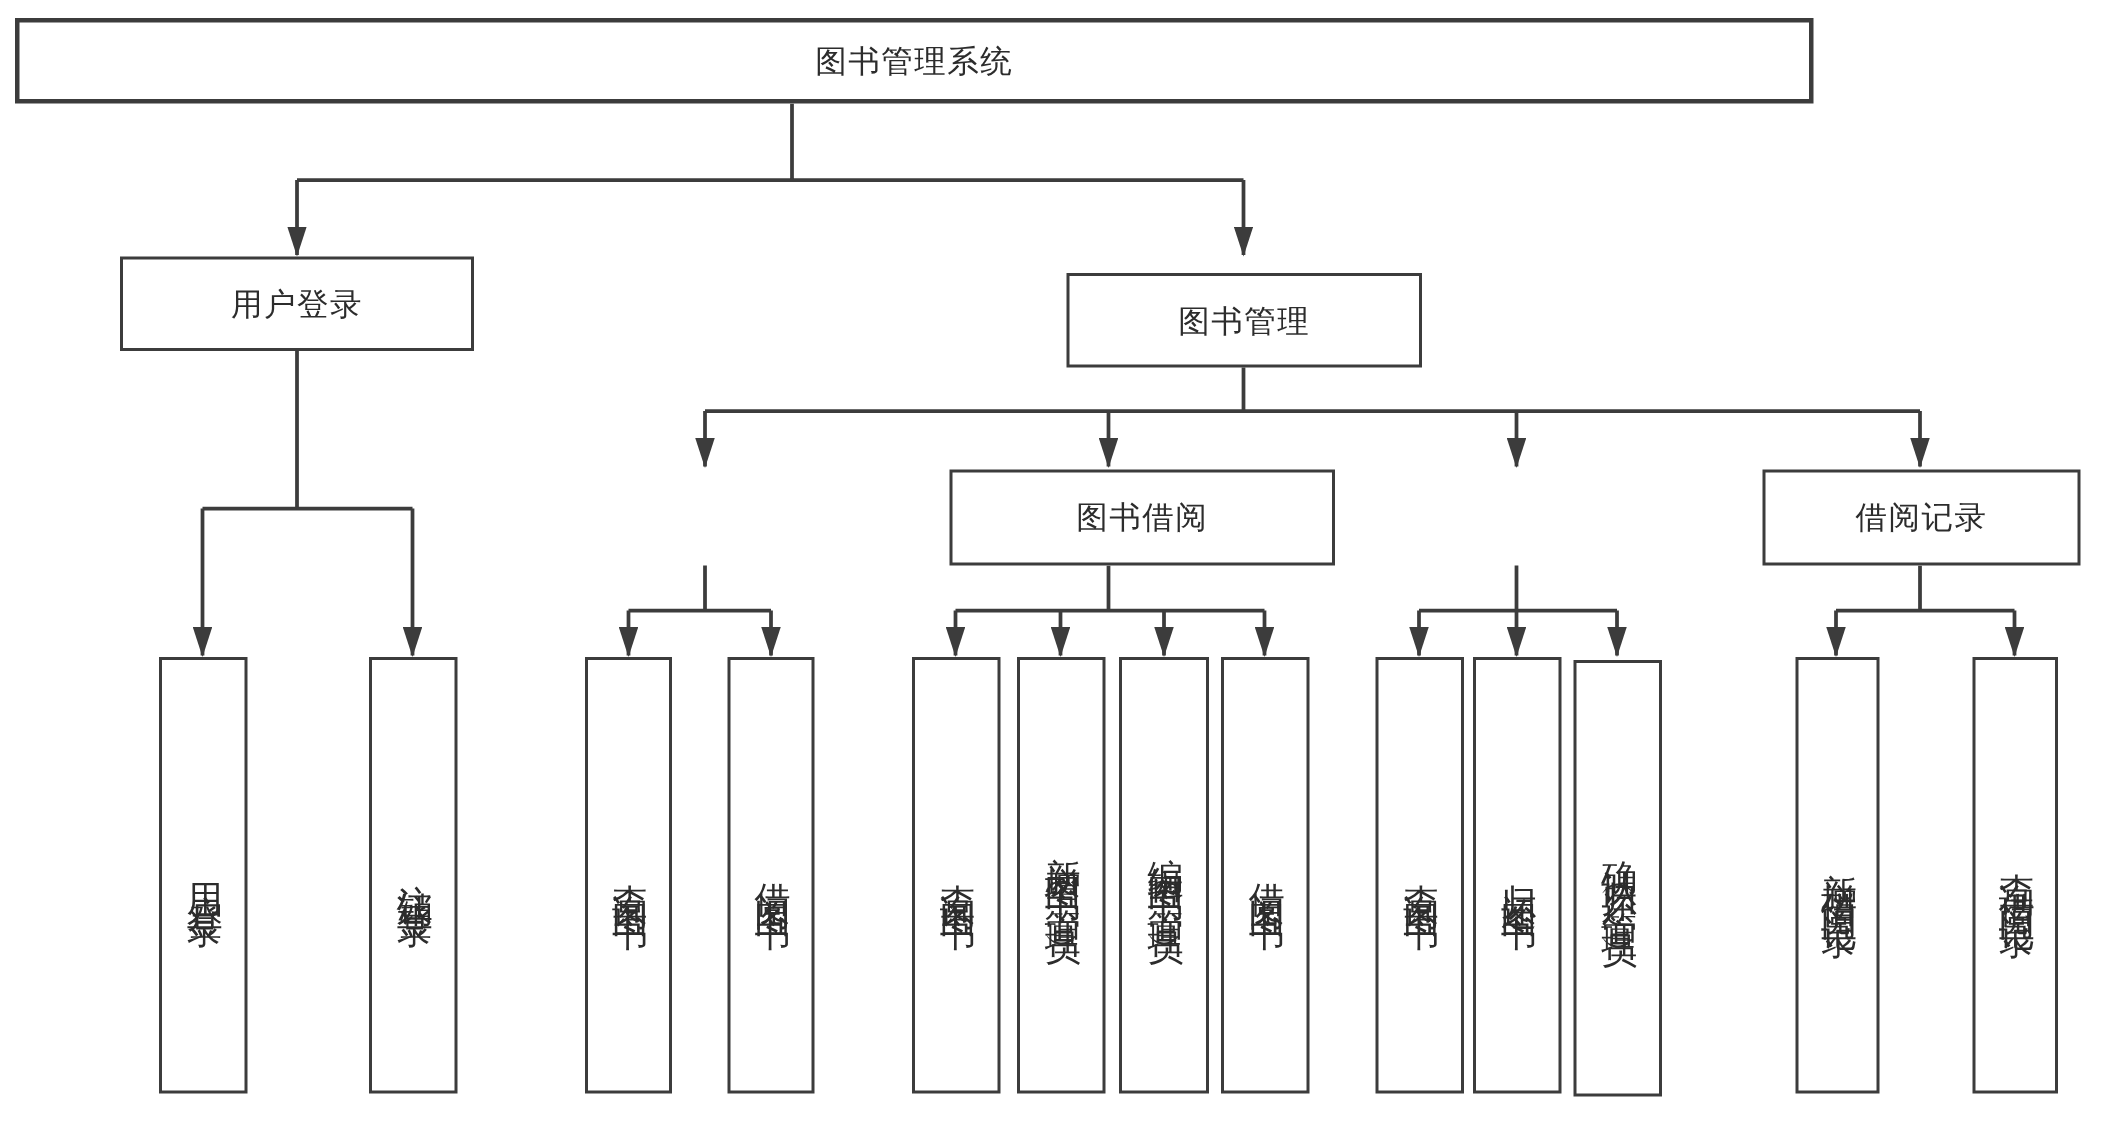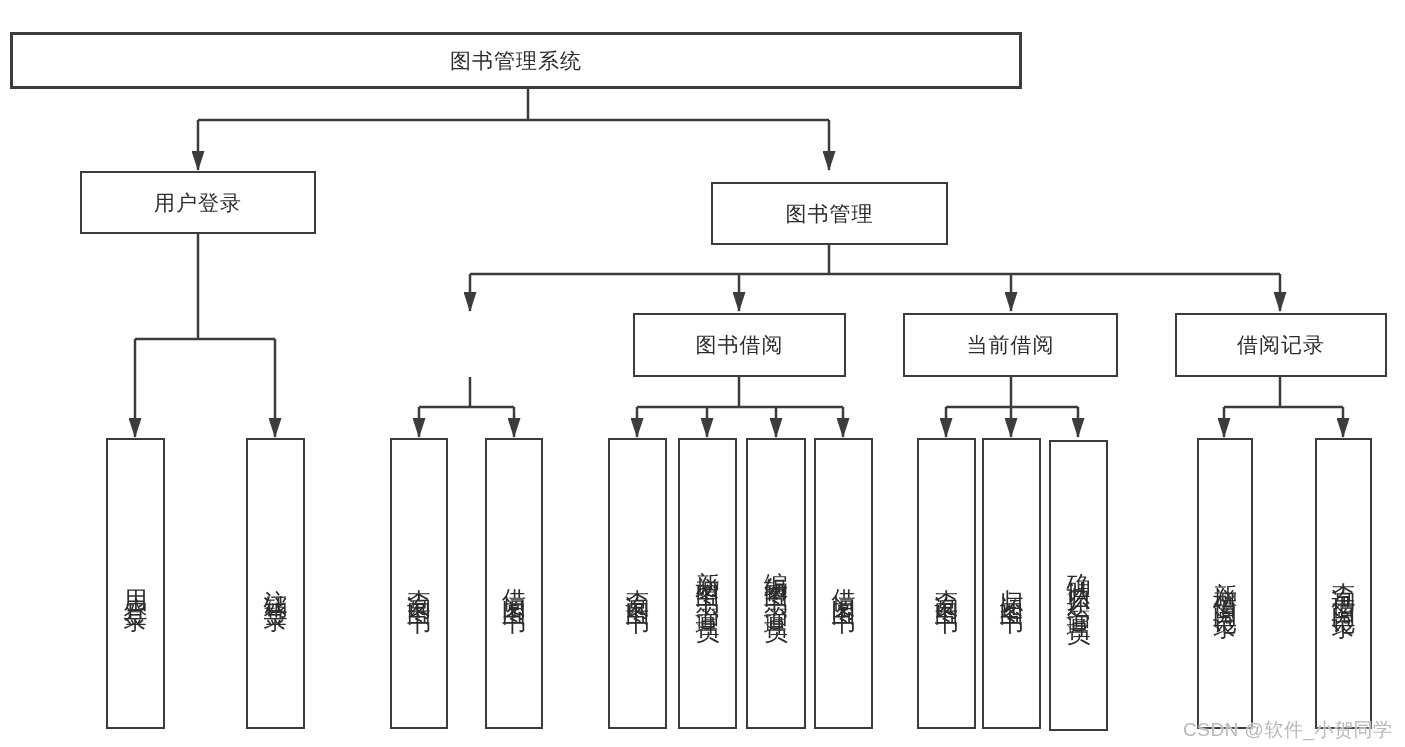--- a/index.html
+++ b/index.html
@@ -75,42 +75,40 @@
     <path class="ln" d="M1011,377 V407 M946,407 H1078"></path>
     <path class="ln" d="M946,407 V437" marker-end="url(#arw)"></path>
     <path class="ln" d="M1011,407 V437" marker-end="url(#arw)"></path>
     <path class="ln" d="M1078,407 V437" marker-end="url(#arw)"></path>
 
     <path class="ln" d="M1280,377 V407 M1224,407 H1343"></path>
     <path class="ln" d="M1224,407 V437" marker-end="url(#arw)"></path>
     <path class="ln" d="M1343,407 V437" marker-end="url(#arw)"></path>
   </svg>
 
-  <div class="hbox root" style="left:10px;top:12px;width:1012px;height:57px;margin-top:20px;">图书管理系统</div>
+  <div class="hbox root" style="left:10px;top:12px;width:1199px;height:57px;">图书管理系统</div>
 
   <div class="hbox" style="left:80px;top:171px;width:236px;height:63px;">用户登录</div>
   <div class="hbox" style="left:711px;top:182px;width:237px;height:63px;">图书管理</div>
 
-  <div class="hbox" style="left:633px;top:313px;width:213px;height:64px;">图书借阅</div>
-  <div class="hbox" style="left:903px;top:313px;width:215px;height:64px;">当前借阅</div>
+  <div class="hbox" style="left:633px;top:313px;width:257px;height:64px;">图书借阅</div>
   <div class="hbox" style="left:1175px;top:313px;width:212px;height:64px;">借阅记录</div>
 
   <div class="vbox" style="left:106px;top:438px;width:59px;height:291px;">用户登录</div>
   <div class="vbox" style="left:246px;top:438px;width:59px;height:291px;">注销登录</div>
 
   <div class="vbox" style="left:390px;top:438px;width:58px;height:291px;">查询图书</div>
   <div class="vbox" style="left:485px;top:438px;width:58px;height:291px;">借阅图书</div>
 
   <div class="vbox" style="left:608px;top:438px;width:59px;height:291px;">查询图书</div>
   <div class="vbox" style="left:678px;top:438px;width:59px;height:291px;">新增图书（管理员）</div>
   <div class="vbox" style="left:746px;top:438px;width:60px;height:291px;">编辑图书（管理员）</div>
   <div class="vbox" style="left:814px;top:438px;width:59px;height:291px;">借阅图书</div>
 
   <div class="vbox" style="left:917px;top:438px;width:59px;height:291px;">查询图书</div>
   <div class="vbox" style="left:982px;top:438px;width:59px;height:291px;">归还图书</div>
   <div class="vbox" style="left:1049px;top:440px;width:59px;height:291px;">确认归还（管理员）</div>
 
   <div class="vbox" style="left:1197px;top:438px;width:56px;height:291px;">新增借阅记录</div>
   <div class="vbox" style="left:1315px;top:438px;width:57px;height:291px;">查询借阅记录</div>
 
-  <div class="watermark">CSDN @软件_小贺同学</div>
 
 </div>
 
 </body></html>

